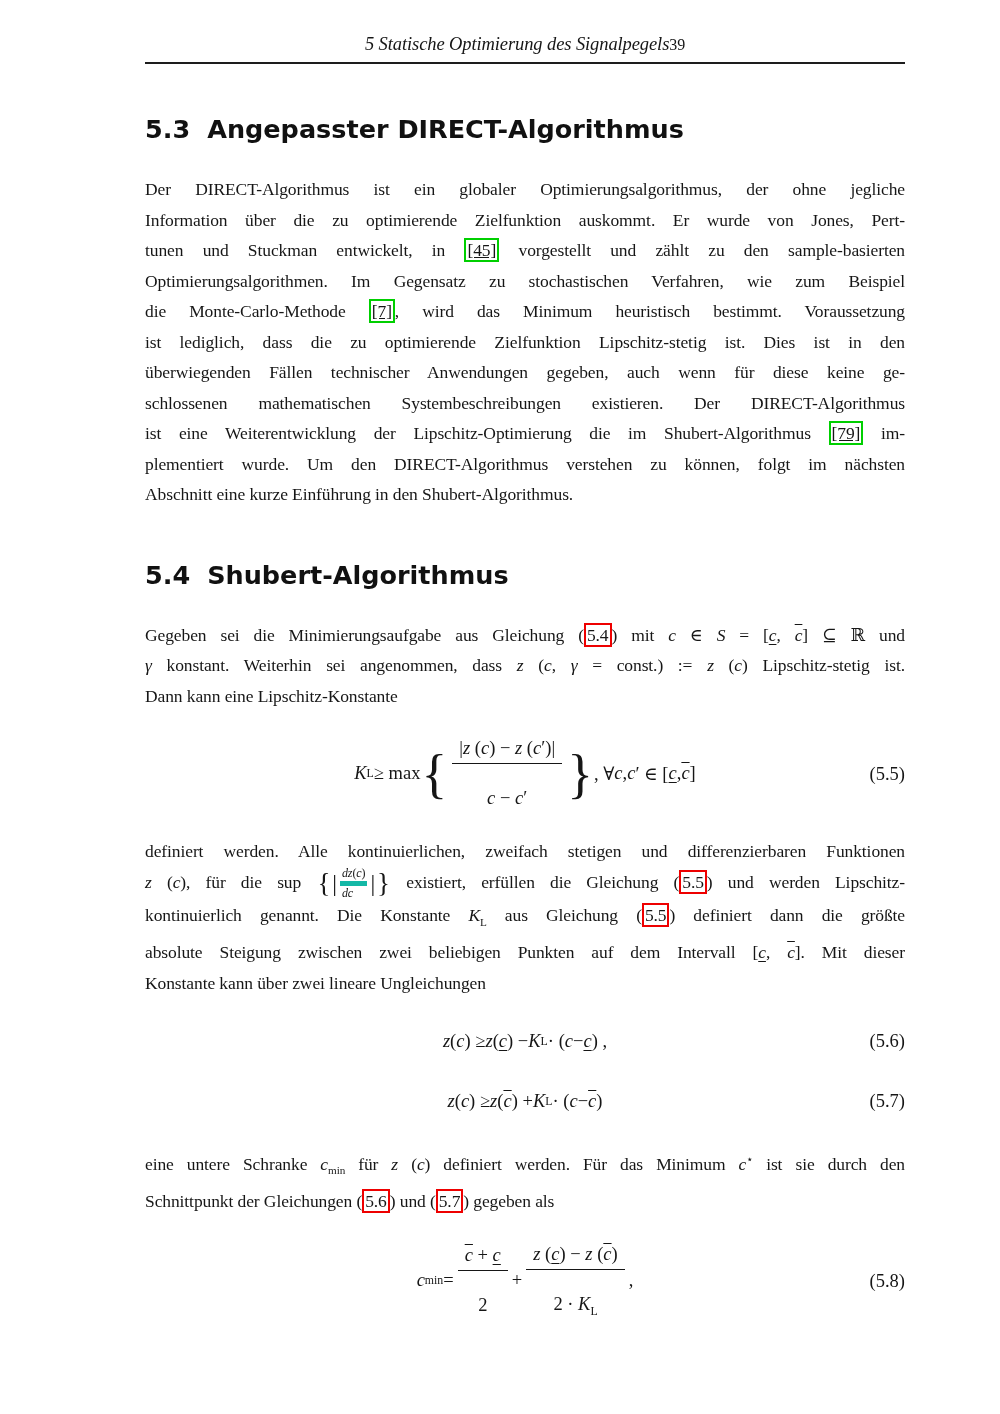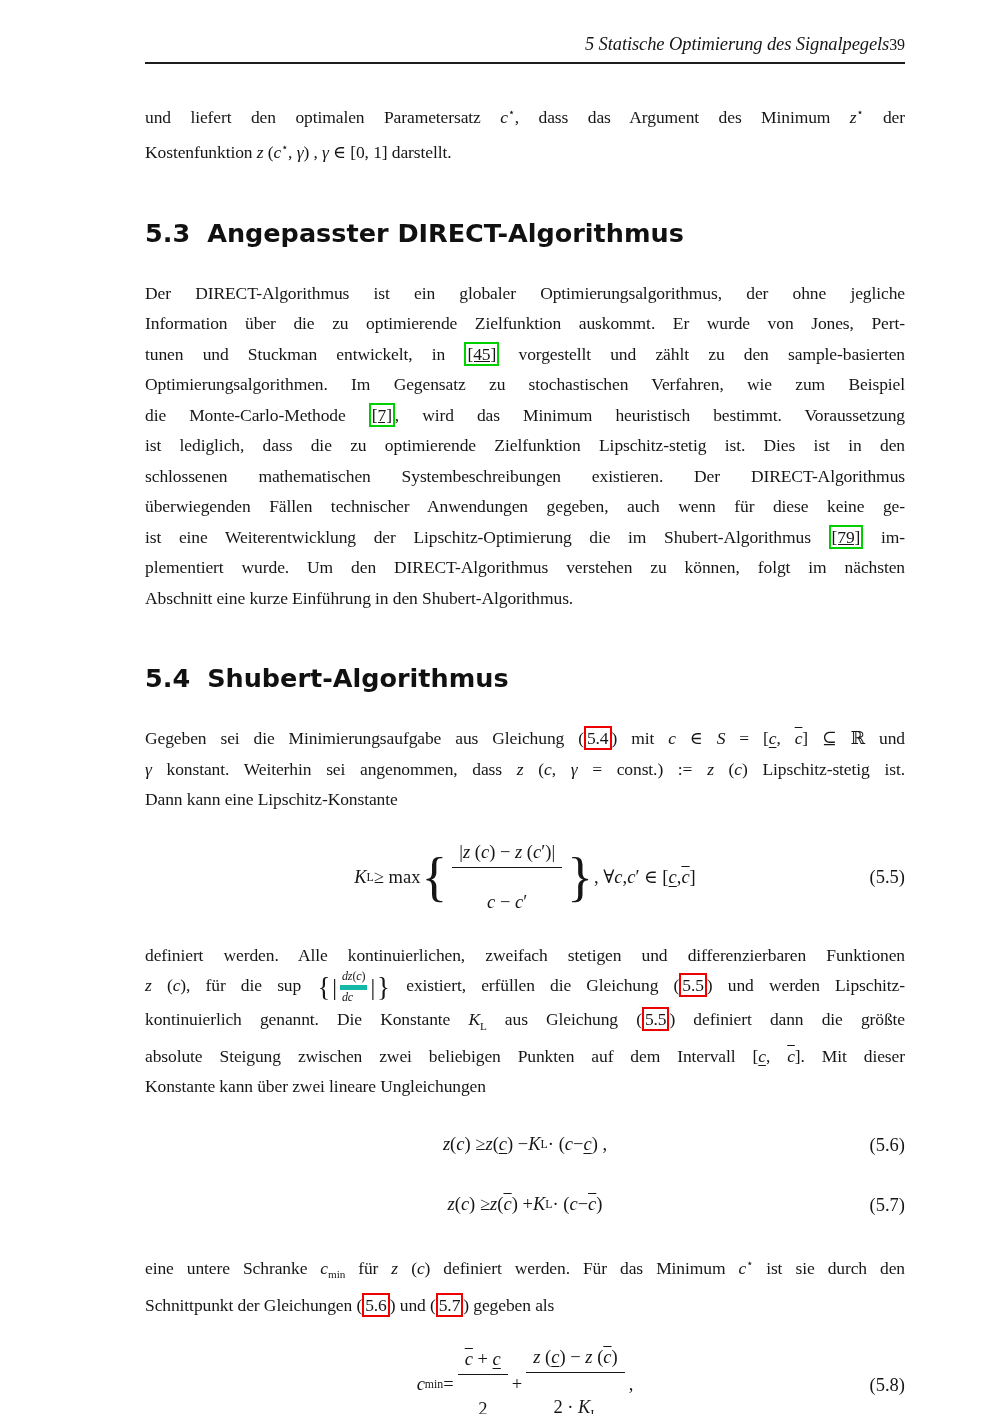--- a/index.html
+++ b/index.html
@@ -11,21 +11,21 @@
   body {
     color: #161616;
     font-family: "Liberation Serif", "DejaVu Serif", serif;
     font-size: 17.5px;
     letter-spacing: -0.1px;
   }
   .page { padding: 34px 95px 0 145px; }
 
   
   .runhead {
-    display: flex; justify-content: flex-end; align-items: baseline;
+    display: flex; justify-content: center; align-items: baseline;
     border-bottom: 2px solid #1d1d1d;
     padding-bottom: 7px;
   }
   .rh-title { font-style: italic; font-size: 18.5px; }
   .rh-page  { font-size: 16px; }
 
   
   h2 {
     font-family: "DejaVu Sans", "Liberation Sans", sans-serif;
     font-weight: bold;
@@ -93,37 +93,33 @@
 </style>
 </head>
 <body>
 
 <div class="page">
   <header class="runhead">
     <span class="rh-title">5 Statische Optimierung des Signalpegels</span>
     <span class="rh-page">39</span>
   </header>
   <main id="content">
-      <div class="p">
-        <div class="pline">und liefert den optimalen Parametersatz <i>c</i><sup>⋆</sup>, dass das Argument des Minimum <i>z</i><sup>⋆</sup> der</div>
-        <div class="pline last">Kostenfunktion <i>z</i> (<i>c</i><sup>⋆</sup>, <i>γ</i>) , <i>γ</i> ∈ [0, 1] darstellt.</div>
-      </div>
       <h2>
         <span class="hnum">5.3</span>
         <span class="htitle">Angepasster DIRECT-Algorithmus</span>
       </h2>
       <div class="p">
         <div class="pline">Der DIRECT-Algorithmus ist ein globaler Optimierungsalgorithmus, der ohne jegliche</div>
         <div class="pline">Information über die zu optimierende Zielfunktion auskommt. Er wurde von Jones, Pert-</div>
         <div class="pline">tunen und Stuckman entwickelt, in <cg>[45]</cg> vorgestellt und zählt zu den sample-basierten</div>
         <div class="pline">Optimierungsalgorithmen. Im Gegensatz zu stochastischen Verfahren, wie zum Beispiel</div>
         <div class="pline">die Monte-Carlo-Methode <cg>[7]</cg>, wird das Minimum heuristisch bestimmt. Voraussetzung</div>
         <div class="pline">ist lediglich, dass die zu optimierende Zielfunktion Lipschitz-stetig ist. Dies ist in den</div>
+        <div class="pline">überwiegenden Fällen technischer Anwendungen gegeben, auch wenn für diese keine ge-</div>
         <div class="pline">schlossenen mathematischen Systembeschreibungen existieren. Der DIRECT-Algorithmus</div>
-        <div class="pline">überwiegenden Fällen technischer Anwendungen gegeben, auch wenn für diese keine ge-</div>
         <div class="pline">ist eine Weiterentwicklung der Lipschitz-Optimierung die im Shubert-Algorithmus <cg>[79]</cg> im-</div>
         <div class="pline">plementiert wurde. Um den DIRECT-Algorithmus verstehen zu können, folgt im nächsten</div>
         <div class="pline last">Abschnitt eine kurze Einführung in den Shubert-Algorithmus.</div>
       </div>
       <h2>
         <span class="hnum">5.4</span>
         <span class="htitle">Shubert-Algorithmus</span>
       </h2>
       <div class="p">
         <div class="pline">Gegeben sei die Minimierungsaufgabe aus Gleichung (<cr>5.4</cr>) mit <i>c</i> ∈ <i>S</i> = [<uc>c</uc>, <oc>c</oc>] ⊆ ℝ und</div>

